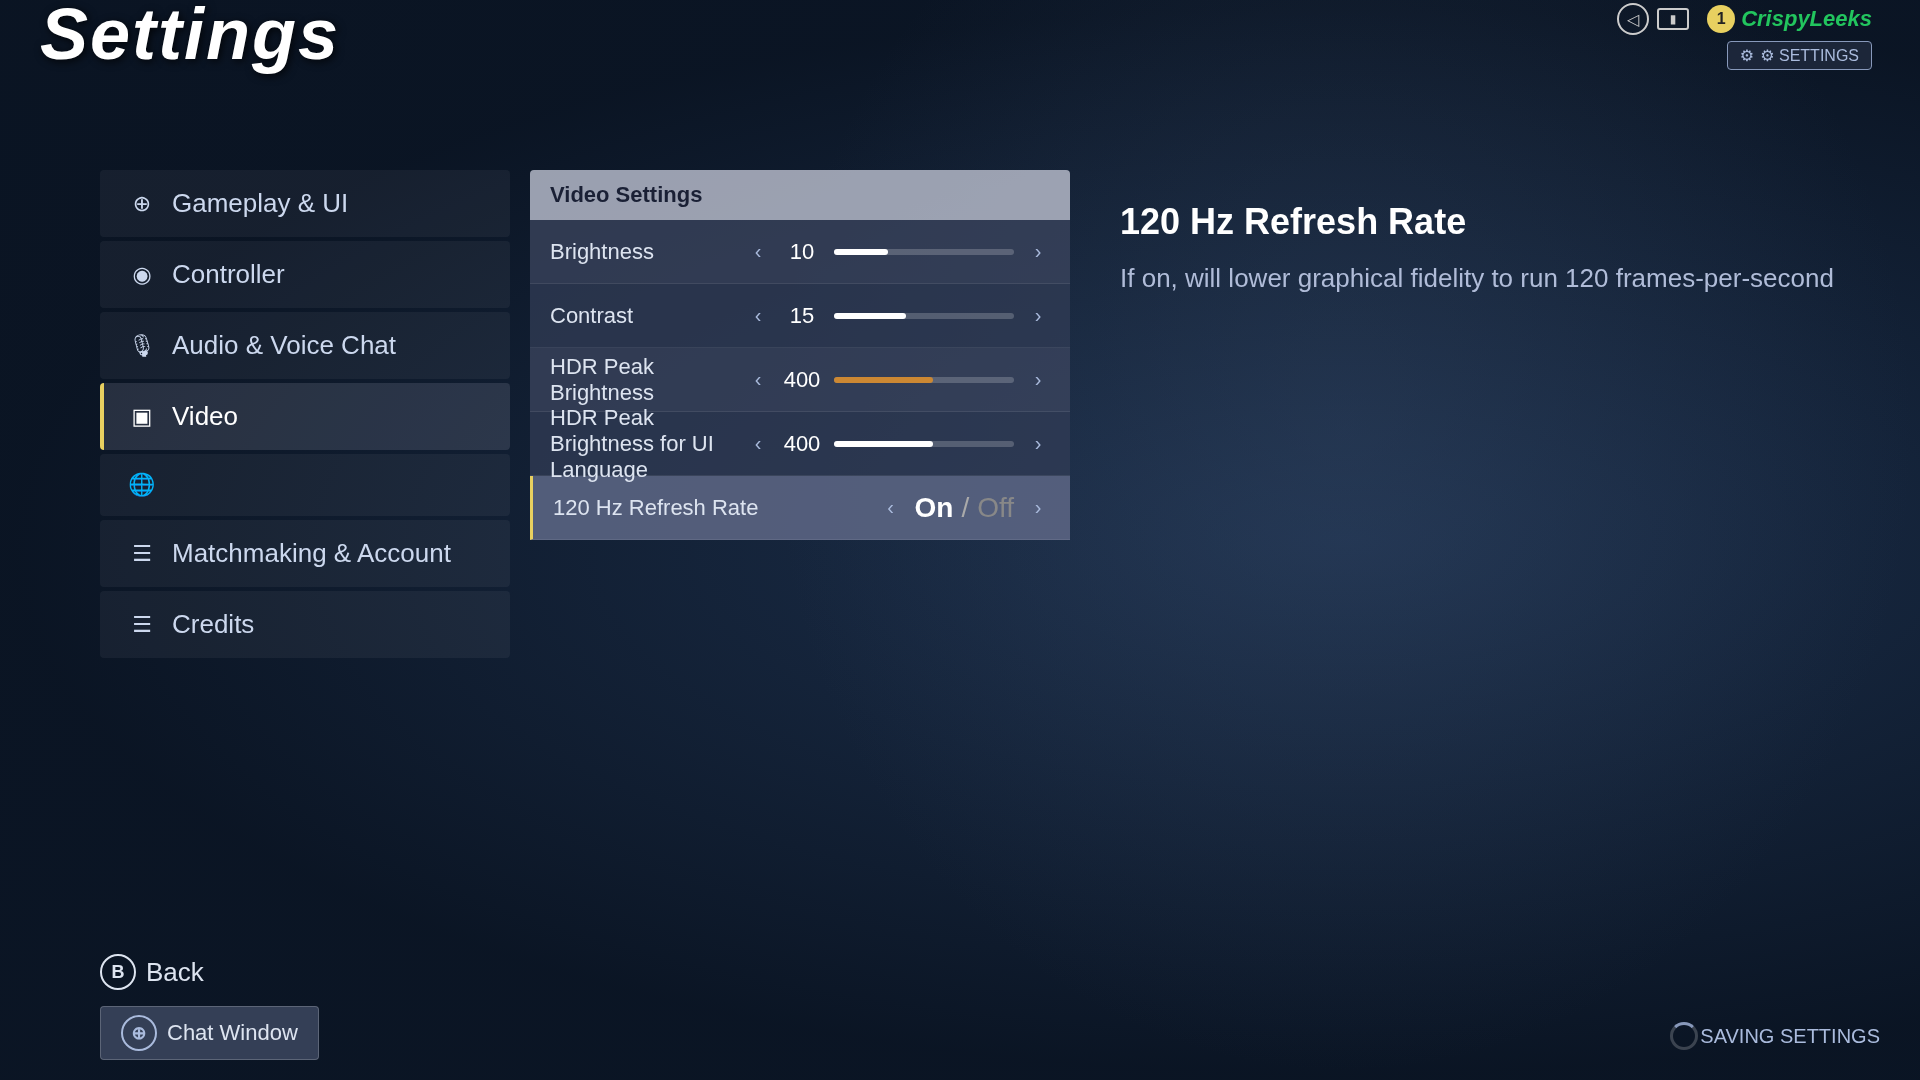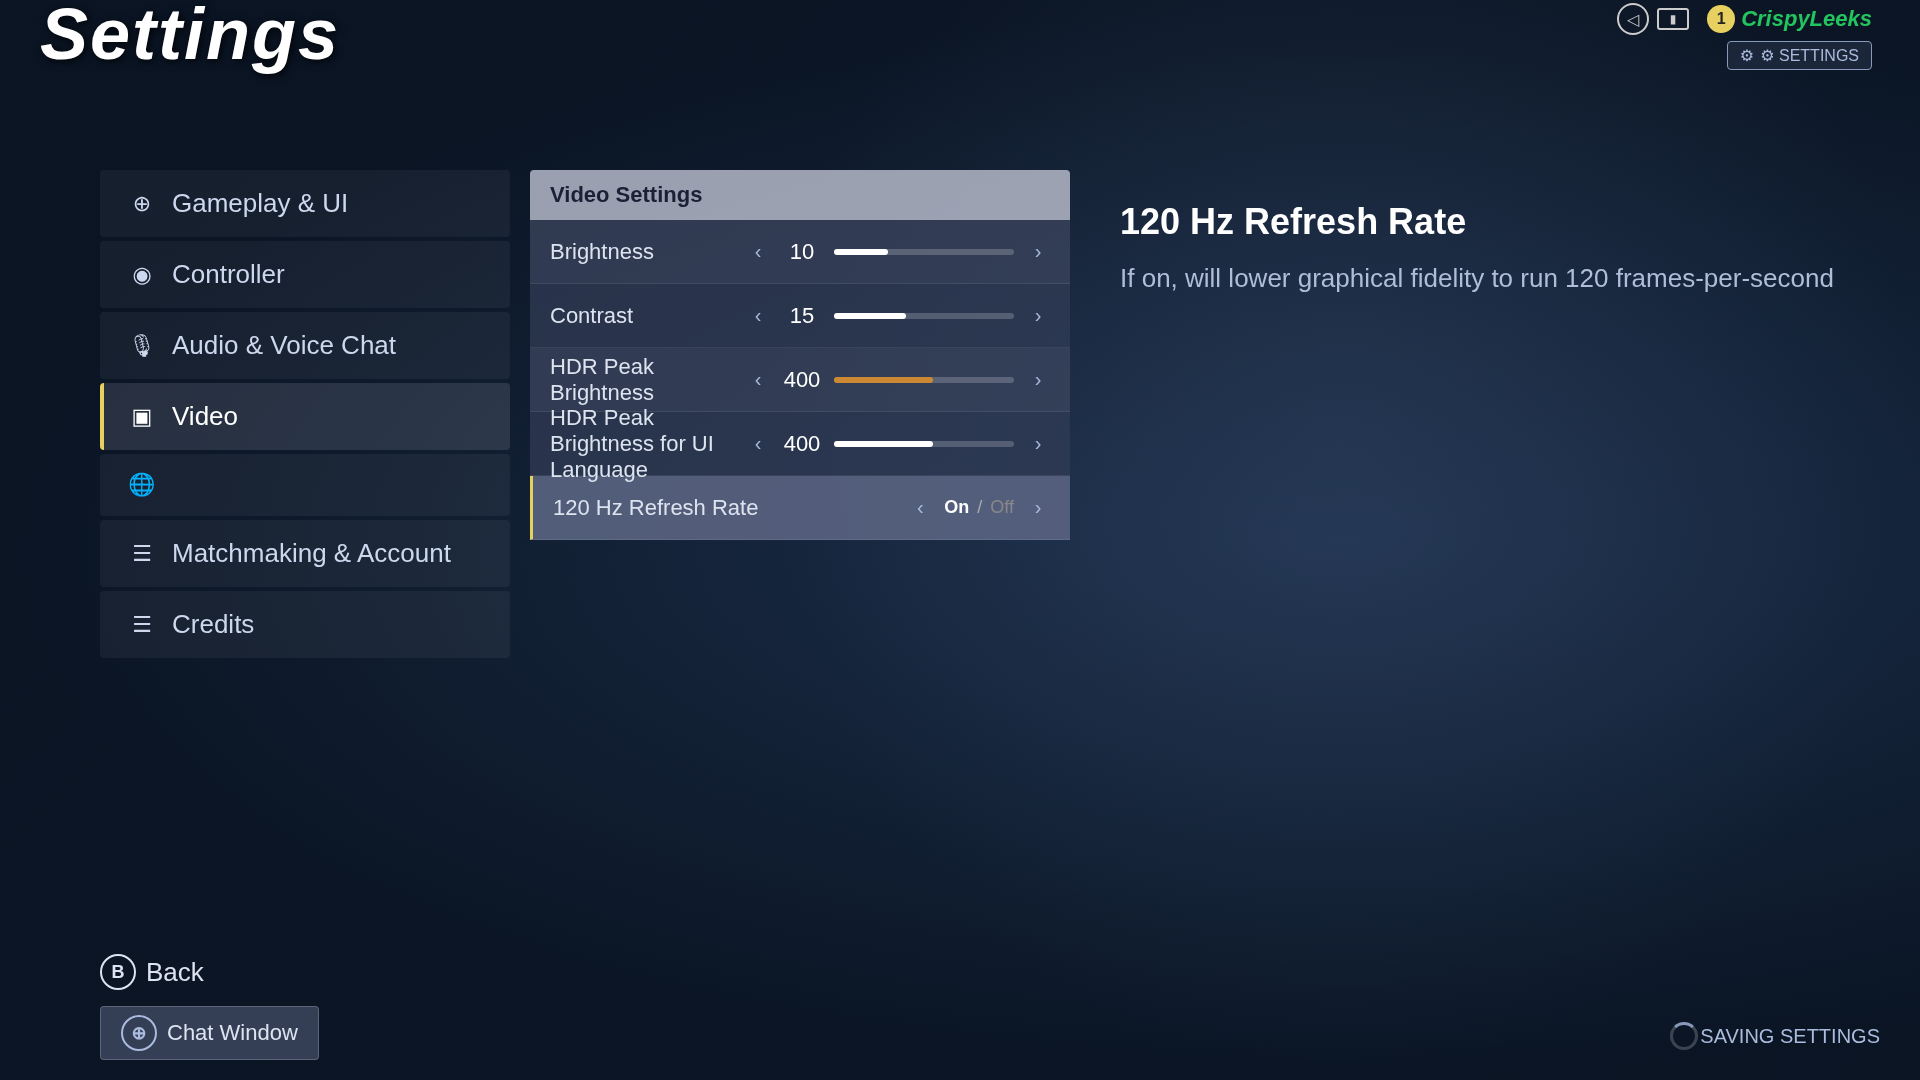--- a/index.html
+++ b/index.html
@@ -240,21 +240,21 @@
       height: 100%;
       background: #fff;
       border-radius: 3px;
     }
 
     
     .on-off {
       display: flex;
       align-items: center;
       gap: 8px;
-      font-size: 18px;
+      font-size: 28px;
     }
 
     .on-text { color: #fff; font-weight: bold; }
     .separator { color: #aaa; }
     .off-text { color: #888; }
 
     
     .info-panel {
       flex: 1;
       padding: 30px 30px;

